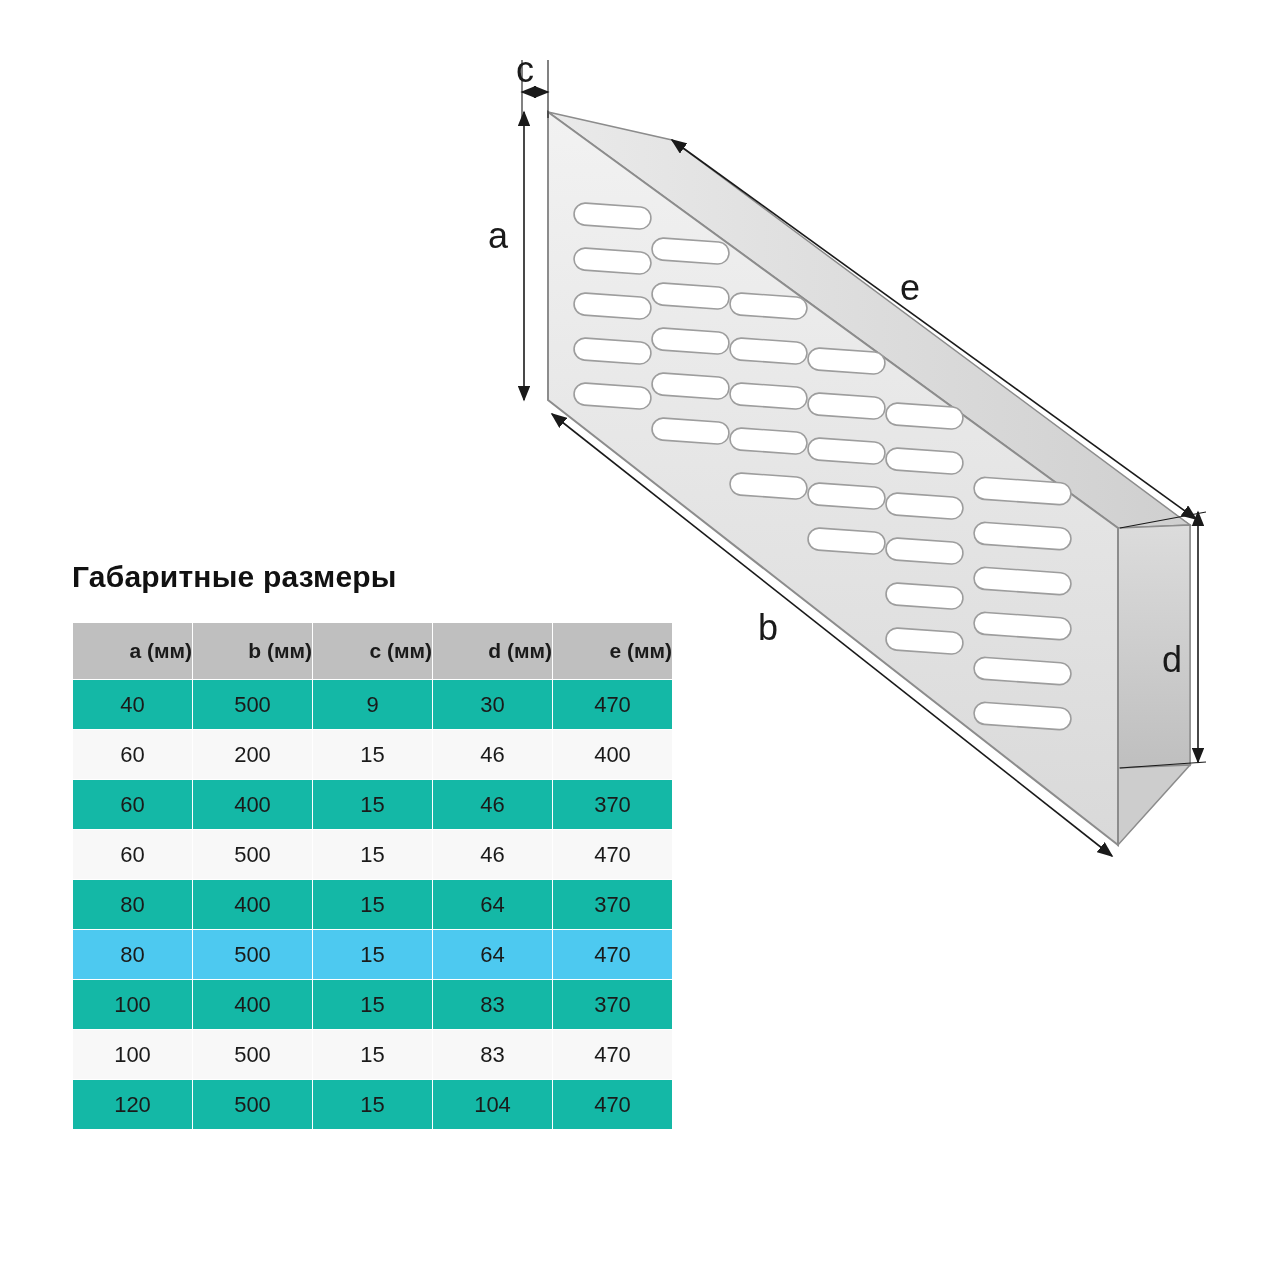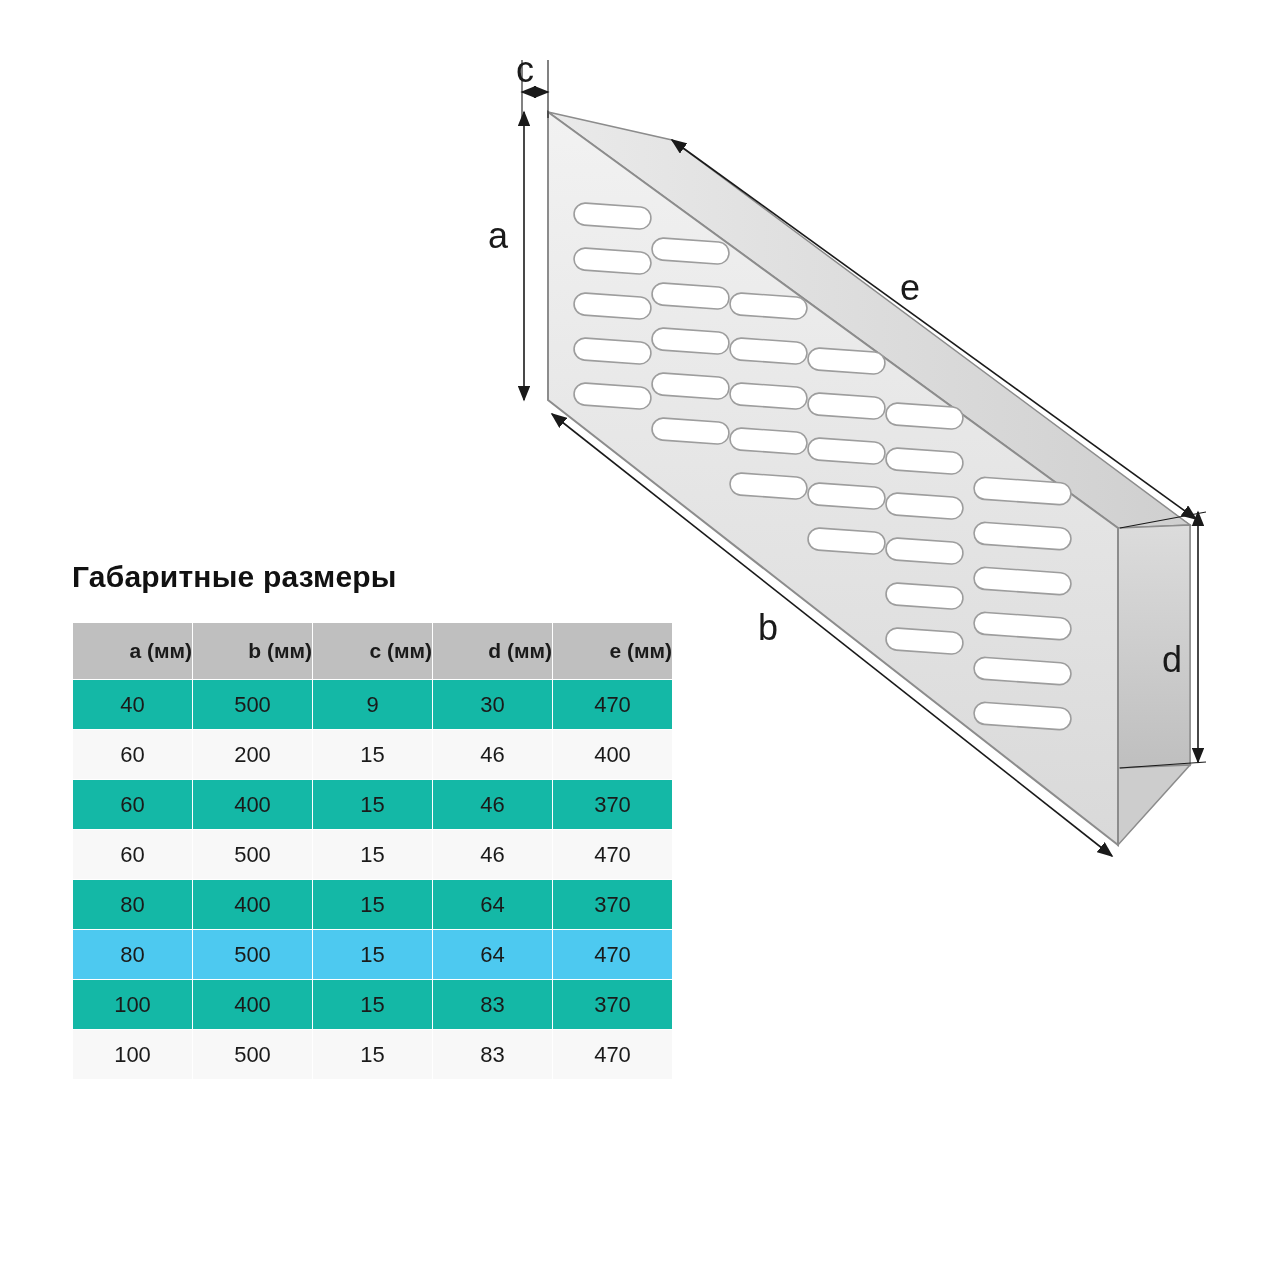--- a/index.html
+++ b/index.html
@@ -247,15 +247,22 @@
         <td>83</td>
         <td>370</td>
       </tr>
       <tr class="even">
         <td>100</td>
         <td>500</td>
         <td>15</td>
         <td>83</td>
         <td>470</td>
       </tr>
+      <tr class="odd">
+        <td>120</td>
+        <td>500</td>
+        <td>15</td>
+        <td>104</td>
+        <td>470</td>
+      </tr>
     </tbody>
   </table>
 </div>
 
 </body></html>

